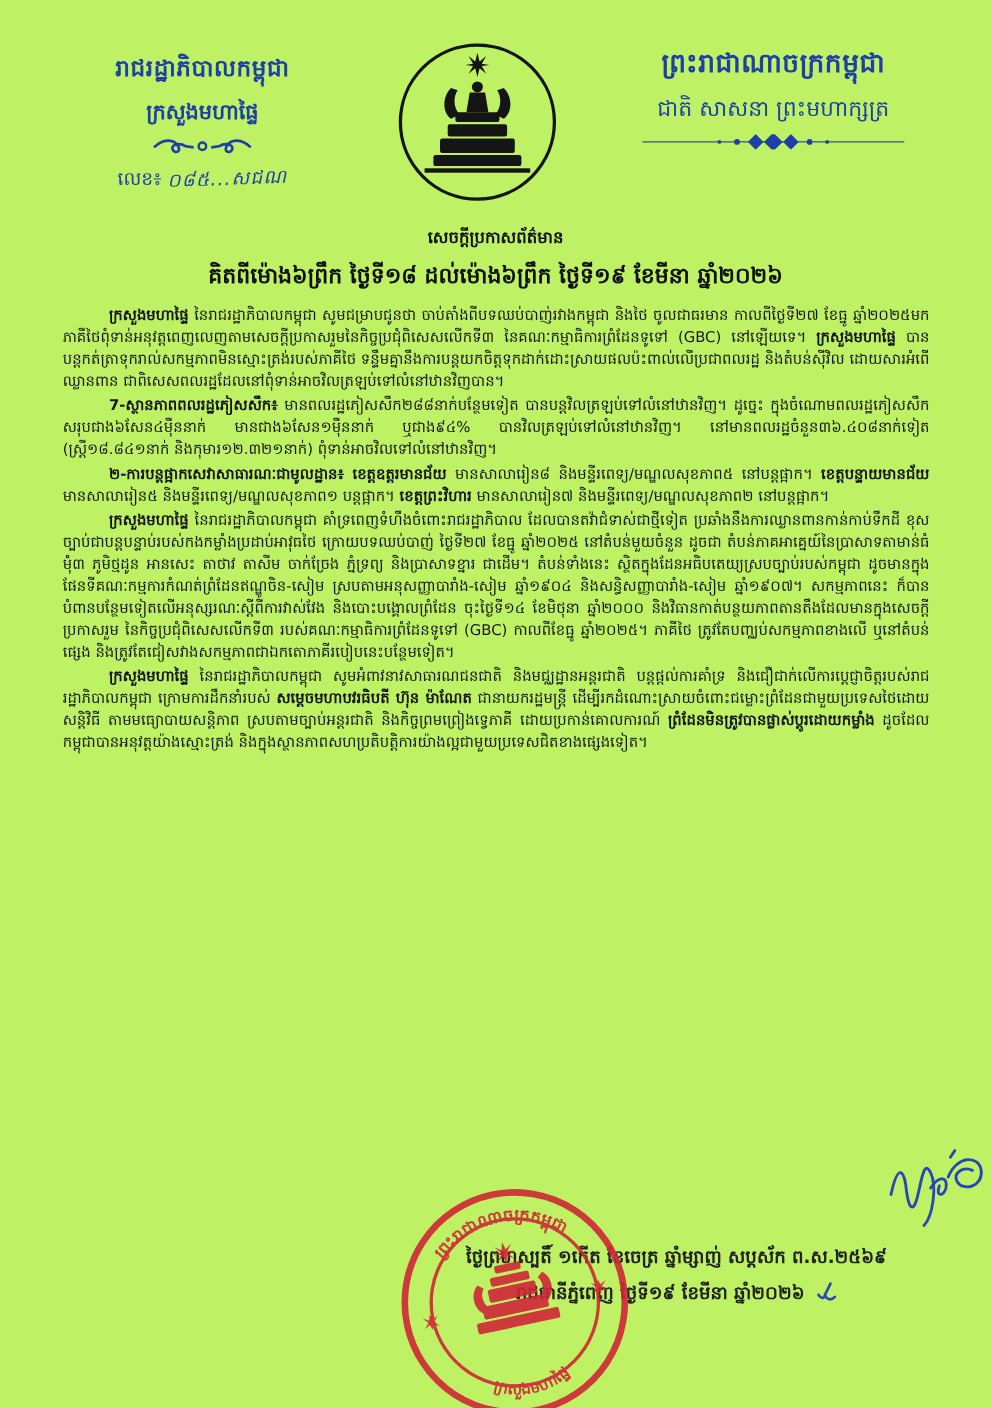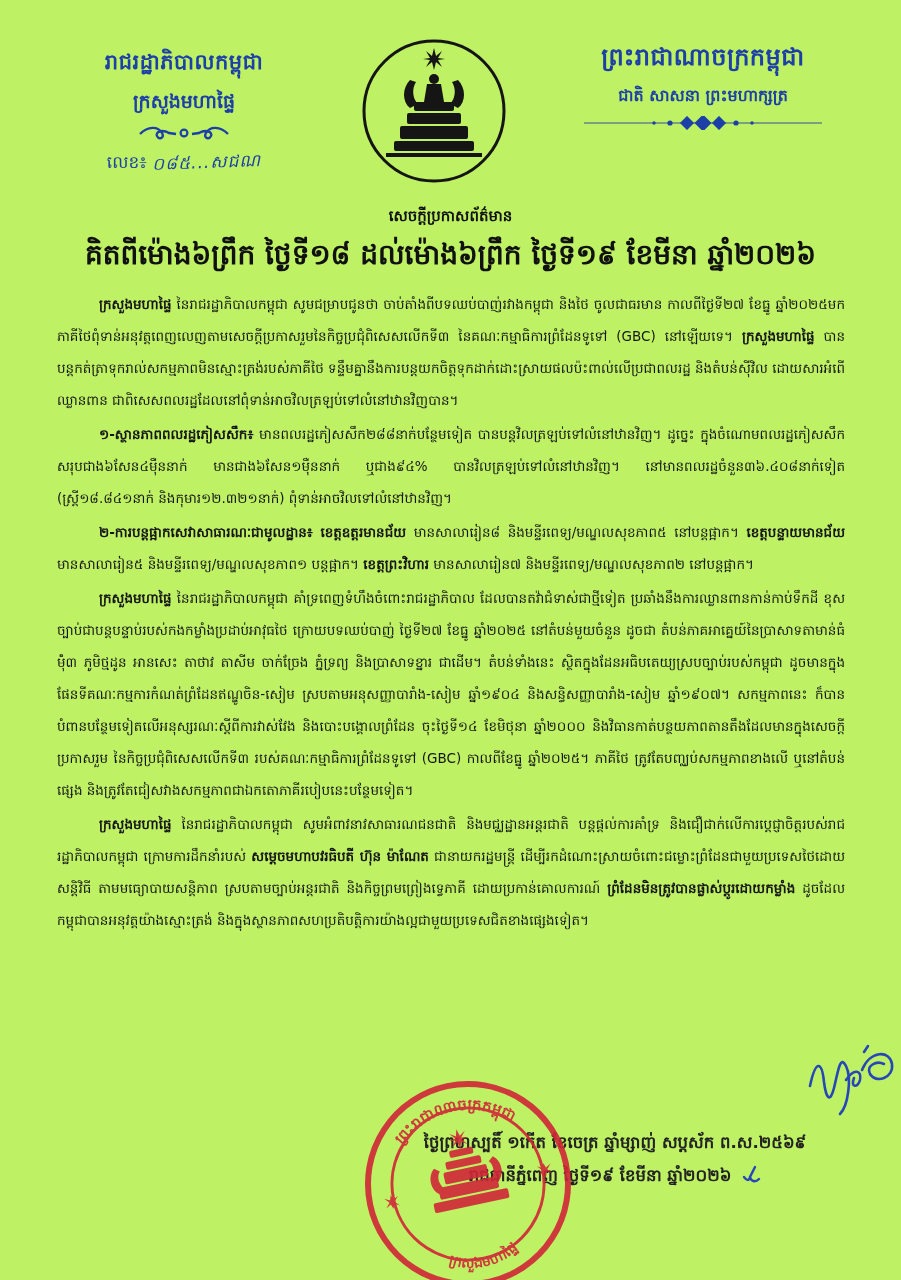--- a/index.html
+++ b/index.html
@@ -13,30 +13,30 @@
   .lh-left{width:300px;text-align:center;padding-top:22px;}
   .lh-left .l1{font-size:21px;font-weight:bold;letter-spacing:.5px;}
   .lh-left .l2{font-size:19px;font-weight:bold;margin-top:10px;}
   .lh-left .orn{margin:8px auto 2px;}
   .lh-num{font-size:17px;margin-top:6px;}
   .lh-num .hand{font-style:italic;display:inline-block;transform:rotate(-2deg);
                 letter-spacing:1px;}
   .lh-emblem{width:170px;text-align:center;padding-top:6px;}
   .lh-right{width:340px;text-align:center;padding-top:16px;}
   .lh-right .l1{font-size:24px;font-weight:bold;letter-spacing:.5px;}
-  .lh-right .l2{font-size:16px;font-weight:bold;margin-top:8px;}
+  .lh-right .l2{font-size:20px;font-weight:normal;margin-top:8px;}
   .lh-right .divider{margin-top:6px;}
   
   .title-block{text-align:center;margin-top:14px;font-weight:bold;color:#111;}
   .title-block .t1{font-size:15px;}
   .title-block .t2{font-size:20px;margin-top:10px;}
-  .title-block .t3{font-size:28px;margin-top:9px;}
+  .title-block .t3{font-size:20px;margin-top:9px;}
   
   .body-text{padding:10px 56px 0 57px;height:822px;overflow:hidden;
-             font-size:13.5px;line-height:32px;text-align:justify;color:#161616;}
+             font-size:13.5px;line-height:20px;text-align:justify;color:#161616;}
   .body-text p{margin:0 0 2px 0;text-indent:42px;}
   
   .sig-main{position:absolute;left:806px;top:1040px;z-index:4;}
   .date-block{position:absolute;left:378px;top:1126px;width:474px;text-align:center;
               font-size:16.5px;font-weight:bold;color:#222;z-index:2;line-height:33px;}
   .date-flourish{vertical-align:-4px;margin-left:4px;}
   .stamp{position:absolute;left:360px;top:1076px;z-index:3;opacity:.9;}
 </style>
 </head>
 <body>
@@ -101,21 +101,21 @@
     </div>
   </header>
 
   <section class="title-block">
     <div class="t1">សេចក្តីប្រកាសព័ត៌មាន</div>
     <div class="t3">គិតពីម៉ោង៦ព្រឹក ថ្ងៃទី១៨ ដល់ម៉ោង៦ព្រឹក ថ្ងៃទី១៩ ខែមីនា ឆ្នាំ២០២៦</div>
   </section>
 
   <main class="body-text">
     <p><span class="b">ក្រសួងមហាផ្ទៃ</span><span> នៃរាជរដ្ឋាភិបាលកម្ពុជា សូមជម្រាបជូនថា ចាប់តាំងពីបទឈប់បាញ់រវាងកម្ពុជា និងថៃ ចូលជាធរមាន កាលពីថ្ងៃទី២៧ ខែធ្នូ ឆ្នាំ២០២៥មក ភាគីថៃពុំទាន់អនុវត្តពេញលេញតាមសេចក្តីប្រកាសរួមនៃកិច្ចប្រជុំពិសេសលើកទី៣ នៃគណៈកម្មាធិការព្រំដែនទូទៅ (GBC) នៅឡើយទេ។ </span><span class="b">ក្រសួងមហាផ្ទៃ</span><span> បានបន្តកត់ត្រាទុករាល់សកម្មភាពមិនស្មោះត្រង់របស់ភាគីថៃ ទន្ទឹមគ្នានឹងការបន្តយកចិត្តទុកដាក់ដោះស្រាយផលប៉ះពាល់លើប្រជាពលរដ្ឋ និងតំបន់ស៊ីវិល ដោយសារអំពើឈ្លានពាន ជាពិសេសពលរដ្ឋដែលនៅពុំទាន់អាចវិលត្រឡប់ទៅលំនៅឋានវិញបាន។</span></p>
-    <p><span class="b">១-ស្ថានភាពពលរដ្ឋភៀសសឹក៖</span><span> មានពលរដ្ឋភៀសសឹក២៨៨នាក់បន្ថែមទៀត បានបន្តវិលត្រឡប់ទៅលំនៅឋានវិញ។ ដូច្នេះ ក្នុងចំណោមពលរដ្ឋភៀសសឹកសរុបជាង៦សែន៤ម៉ឺននាក់ មានជាង៦សែន១ម៉ឺននាក់ ឬជាង៩៤% បានវិលត្រឡប់ទៅលំនៅឋានវិញ។ នៅមានពលរដ្ឋចំនួន៣៦.៤០៨នាក់ទៀត (ស្រ្តី១៨.៨៤១នាក់ និងកុមារ១២.៣២១នាក់) ពុំទាន់អាចវិលទៅលំនៅឋានវិញ។</span></p>
+    <p><span class="b">7-ស្ថានភាពពលរដ្ឋភៀសសឹក៖</span><span> មានពលរដ្ឋភៀសសឹក២៨៨នាក់បន្ថែមទៀត បានបន្តវិលត្រឡប់ទៅលំនៅឋានវិញ។ ដូច្នេះ ក្នុងចំណោមពលរដ្ឋភៀសសឹកសរុបជាង៦សែន៤ម៉ឺននាក់ មានជាង៦សែន១ម៉ឺននាក់ ឬជាង៩៤% បានវិលត្រឡប់ទៅលំនៅឋានវិញ។ នៅមានពលរដ្ឋចំនួន៣៦.៤០៨នាក់ទៀត (ស្រ្តី១៨.៨៤១នាក់ និងកុមារ១២.៣២១នាក់) ពុំទាន់អាចវិលទៅលំនៅឋានវិញ។</span></p>
     <p><span class="b">២-ការបន្តផ្អាកសេវាសាធារណៈជាមូលដ្ឋាន៖</span><span> </span><span class="b">ខេត្តឧត្តរមានជ័យ</span><span> មានសាលារៀន៨ និងមន្ទីរពេទ្យ/មណ្ឌលសុខភាព៥ នៅបន្តផ្អាក។ </span><span class="b">ខេត្តបន្ទាយមានជ័យ</span><span> មានសាលារៀន៥ និងមន្ទីរពេទ្យ/មណ្ឌលសុខភាព១ បន្តផ្អាក។ </span><span class="b">ខេត្តព្រះវិហារ</span><span> មានសាលារៀន៧ និងមន្ទីរពេទ្យ/មណ្ឌលសុខភាព២ នៅបន្តផ្អាក។</span></p>
     <p><span class="b">ក្រសួងមហាផ្ទៃ</span><span> នៃរាជរដ្ឋាភិបាលកម្ពុជា គាំទ្រពេញទំហឹងចំពោះរាជរដ្ឋាភិបាល ដែលបានតវ៉ាជំទាស់ជាថ្មីទៀត ប្រឆាំងនឹងការឈ្លានពានកាន់កាប់ទឹកដី ខុសច្បាប់ជាបន្តបន្ទាប់របស់កងកម្លាំងប្រដាប់អាវុធថៃ ក្រោយបទឈប់បាញ់ ថ្ងៃទី២៧ ខែធ្នូ ឆ្នាំ២០២៥ នៅតំបន់មួយចំនួន ដូចជា តំបន់ភាគអាគ្នេយ៍នៃប្រាសាទតាមាន់ធំ ម៉ុំ៣ ភូមិថ្មដូន អានសេះ តាថាវ តាសីម ចាក់ច្រែង ភ្នំទ្រព្យ និងប្រាសាទខ្នារ ជាដើម។ តំបន់ទាំងនេះ ស្ថិតក្នុងដែនអធិបតេយ្យស្របច្បាប់របស់កម្ពុជា ដូចមានក្នុងផែនទីគណៈកម្មការកំណត់ព្រំដែនឥណ្ឌូចិន-សៀម ស្របតាមអនុសញ្ញាបារាំង-សៀម ឆ្នាំ១៩០៤ និងសន្ធិសញ្ញាបារាំង-សៀម ឆ្នាំ១៩០៧។ សកម្មភាពនេះ ក៏បានបំពានបន្ថែមទៀតលើអនុស្សរណៈស្តីពីការវាស់វែង និងបោះបង្គោលព្រំដែន ចុះថ្ងៃទី១៤ ខែមិថុនា ឆ្នាំ២០០០ និងវិធានកាត់បន្ថយភាពតានតឹងដែលមានក្នុងសេចក្តីប្រកាសរួម នៃកិច្ចប្រជុំពិសេសលើកទី៣ របស់គណៈកម្មាធិការព្រំដែនទូទៅ (GBC) កាលពីខែធ្នូ ឆ្នាំ២០២៥។ ភាគីថៃ ត្រូវតែបញ្ឈប់សកម្មភាពខាងលើ ឬនៅតំបន់ផ្សេង និងត្រូវតែជៀសវាងសកម្មភាពជាឯកតោភាគីរបៀបនេះបន្ថែមទៀត។</span></p>
     <p><span class="b">ក្រសួងមហាផ្ទៃ</span><span> នៃរាជរដ្ឋាភិបាលកម្ពុជា សូមអំពាវនាវសាធារណជនជាតិ និងមជ្ឈដ្ឋានអន្តរជាតិ បន្តផ្តល់ការគាំទ្រ និងជឿជាក់លើការប្តេជ្ញាចិត្តរបស់រាជរដ្ឋាភិបាលកម្ពុជា ក្រោមការដឹកនាំរបស់ </span><span class="b">សម្តេចមហាបវរធិបតី ហ៊ុន ម៉ាណែត</span><span> ជានាយករដ្ឋមន្ត្រី ដើម្បីរកដំណោះស្រាយចំពោះជម្លោះព្រំដែនជាមួយប្រទេសថៃដោយសន្តិវិធី តាមមធ្យោបាយសន្តិភាព ស្របតាមច្បាប់អន្តរជាតិ និងកិច្ចព្រមព្រៀងទ្វេភាគី ដោយប្រកាន់គោលការណ៍ </span><span class="b">ព្រំដែនមិនត្រូវបានផ្លាស់ប្តូរដោយកម្លាំង</span><span> ដូចដែលកម្ពុជាបានអនុវត្តយ៉ាងស្មោះត្រង់ និងក្នុងស្ថានភាពសហប្រតិបត្តិការយ៉ាងល្អជាមួយប្រទេសជិតខាងផ្សេងទៀត។</span></p>
   </main>
 
   <div class="sig-main">
     <svg width="92" height="80" viewBox="0 0 92 80">
       <g fill="none" stroke="#2747b8" stroke-width="2.6" stroke-linecap="round">
         <path d="M4 46 C10 18 16 22 18 42 C20 58 24 64 28 48 C32 32 34 14 40 26 C46 38 42 66 34 74"></path>
         <path d="M40 40 C48 28 56 30 54 40 C52 48 44 48 48 38"></path>

